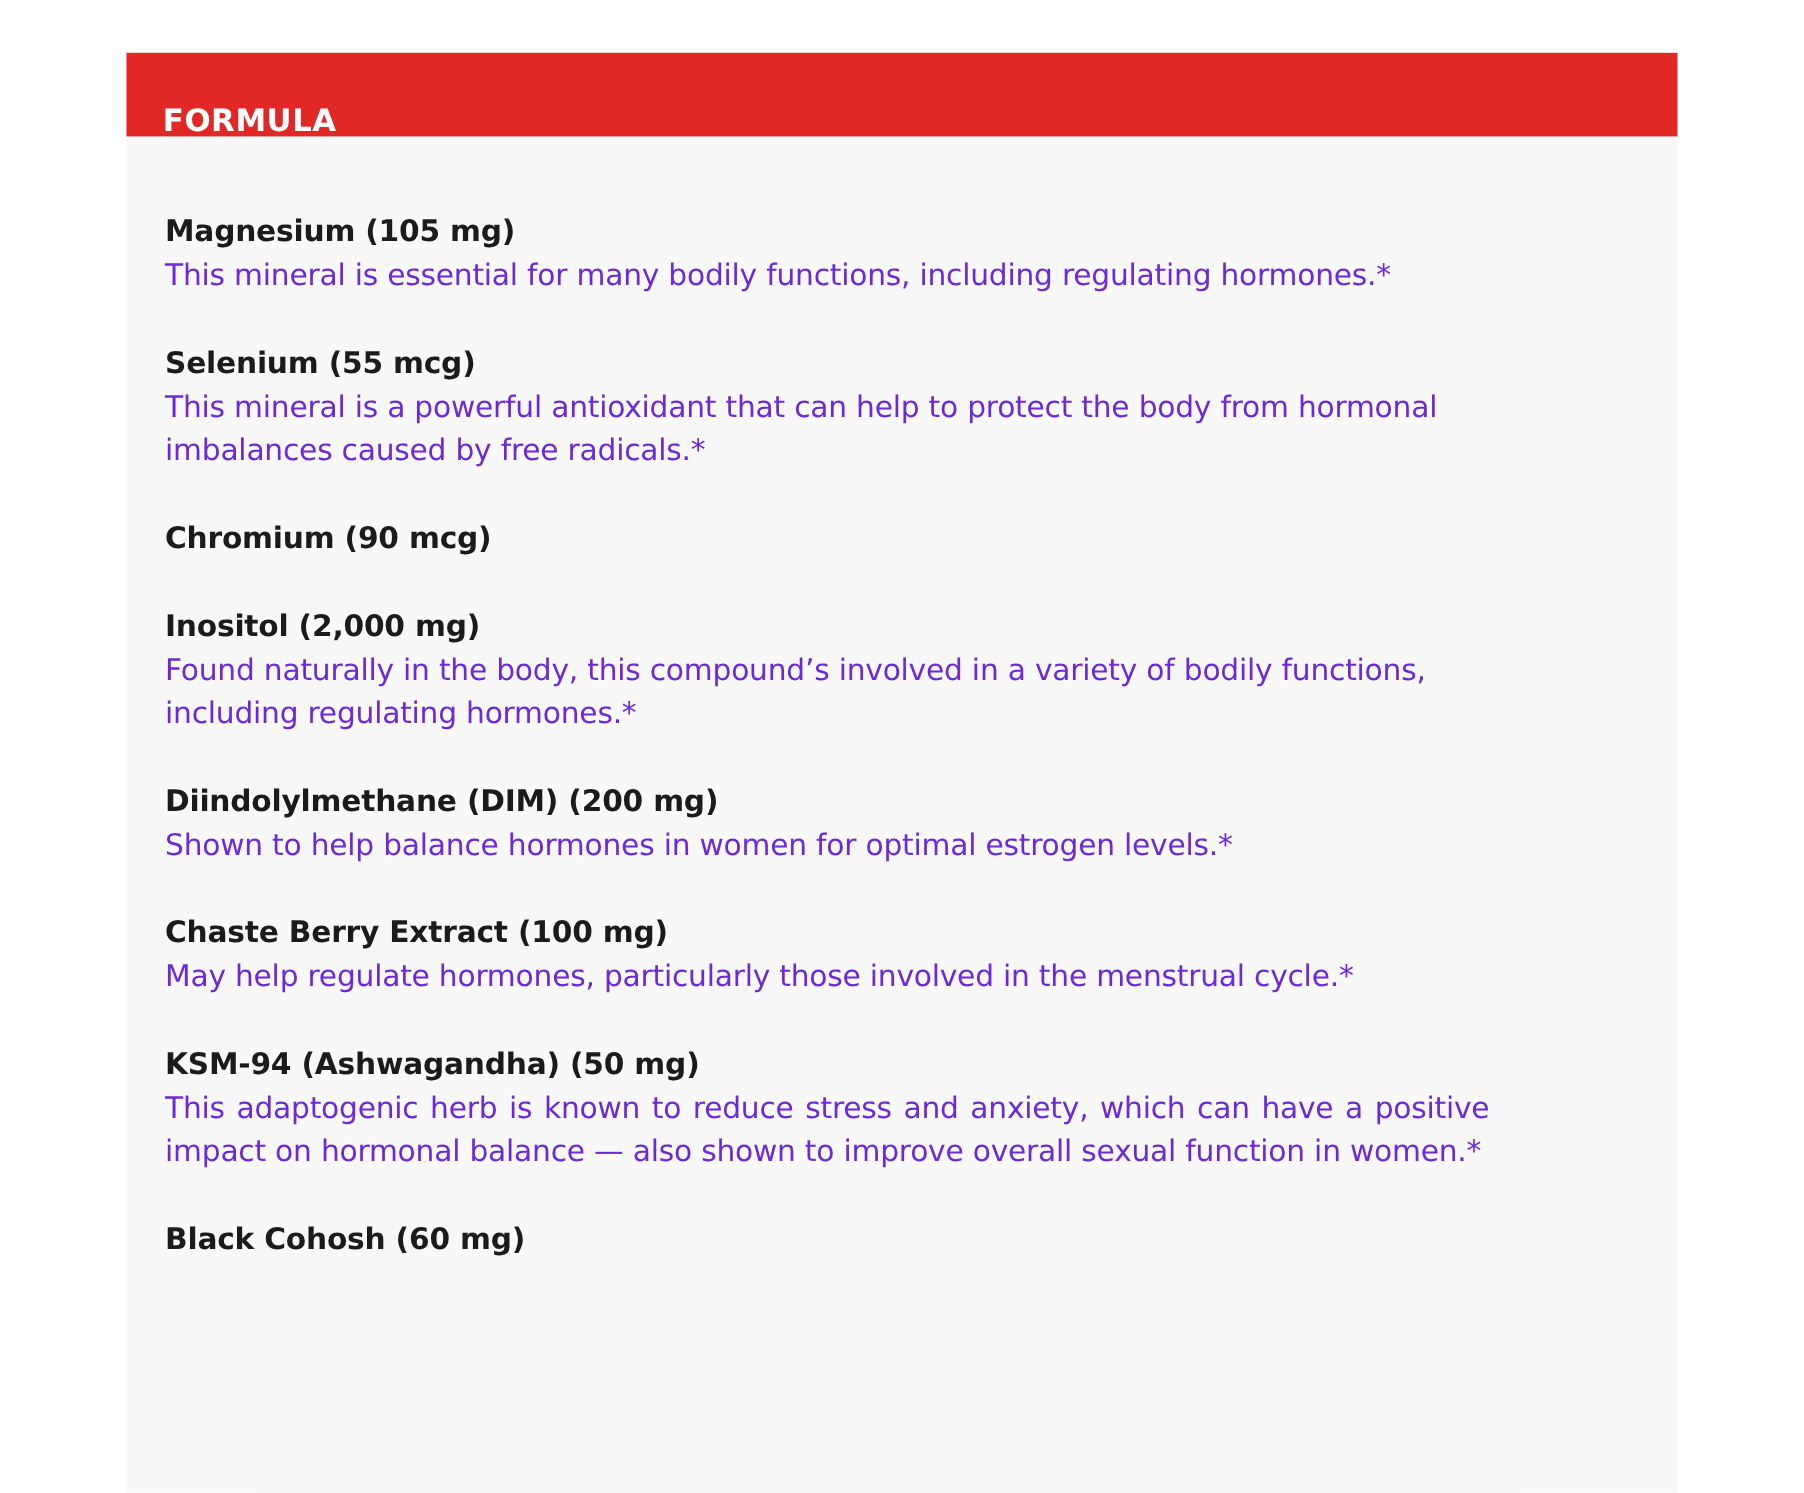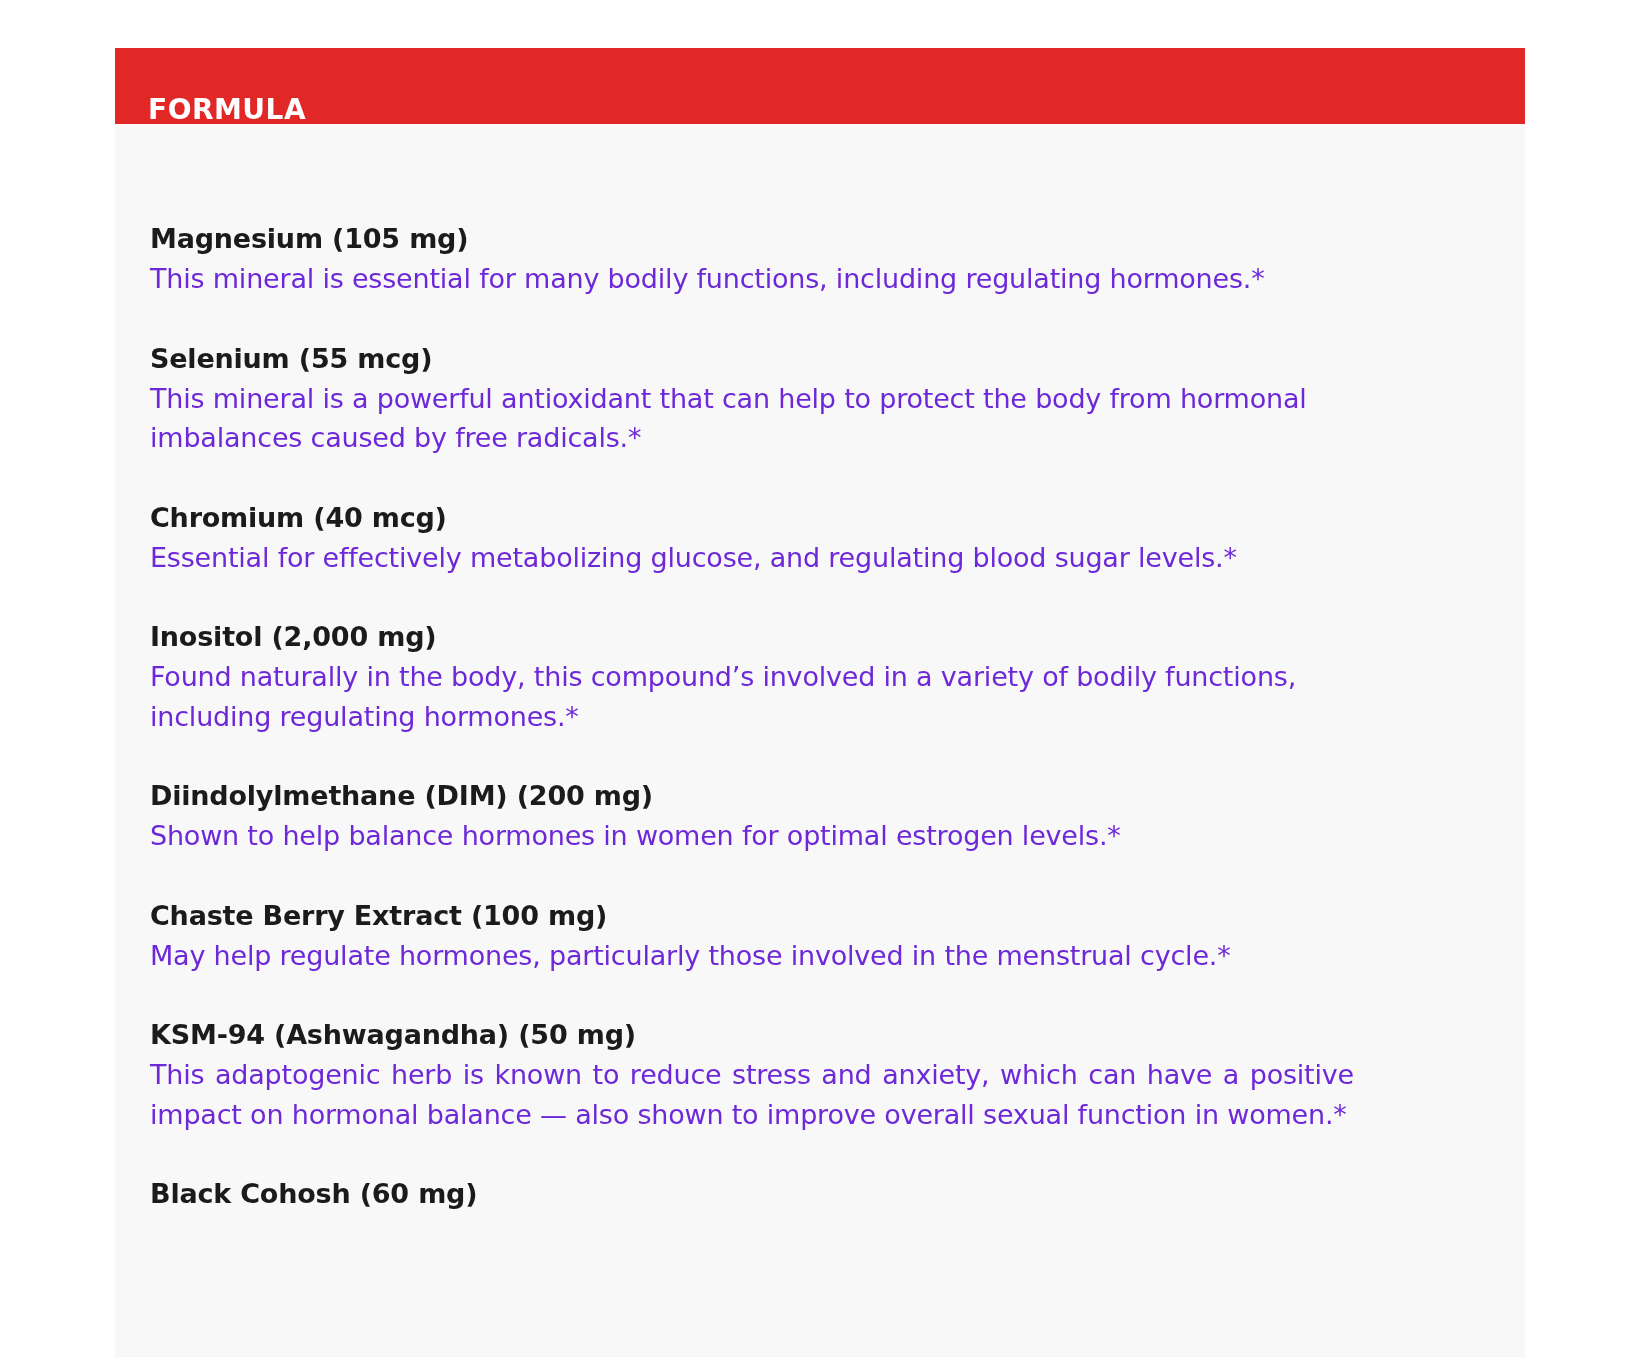--- a/index.html
+++ b/index.html
@@ -34,21 +34,20 @@
     font-weight: 800;
     letter-spacing: 0.5px;
     line-height: 1;
     margin-top: 48px;
   }
   .ingredients {
     padding: 67px 90px 0 35px;
   }
   .ingredient {
     margin-bottom: 40px;
-    margin-top: 28px;
   }
   .ingredient h3 {
     margin: 0;
     font-size: 27px;
     font-weight: 700;
     line-height: 40px;
     color: #1b1b1b;
     letter-spacing: -0.2px;
   }
   .ingredient p {
@@ -77,22 +76,21 @@
     <h3>Magnesium (105 mg)</h3>
     <p>This mineral is essential for many bodily functions, including regulating hormones.*</p>
   </div>
 
   <div class="ingredient">
     <h3>Selenium (55 mcg)</h3>
     <p>This mineral is a powerful antioxidant that can help to protect the body from hormonal imbalances caused by free radicals.*</p>
   </div>
 
   <div class="ingredient">
-    <h3>Chromium (40 mcg)</h3>
-    <p>Essential for effectively metabolizing glucose, and regulating blood sugar levels.*</p>
+    <h3>Chromium (90 mcg)</h3>
   </div>
 
   <div class="ingredient">
     <h3>Inositol (2,000 mg)</h3>
     <p>Found naturally in the body, this compound’s involved in a variety of bodily functions, including regulating hormones.*</p>
   </div>
 
   <div class="ingredient">
     <h3>Diindolylmethane (DIM) (200 mg)</h3>
     <p>Shown to help balance hormones in women for optimal estrogen levels.*</p>

